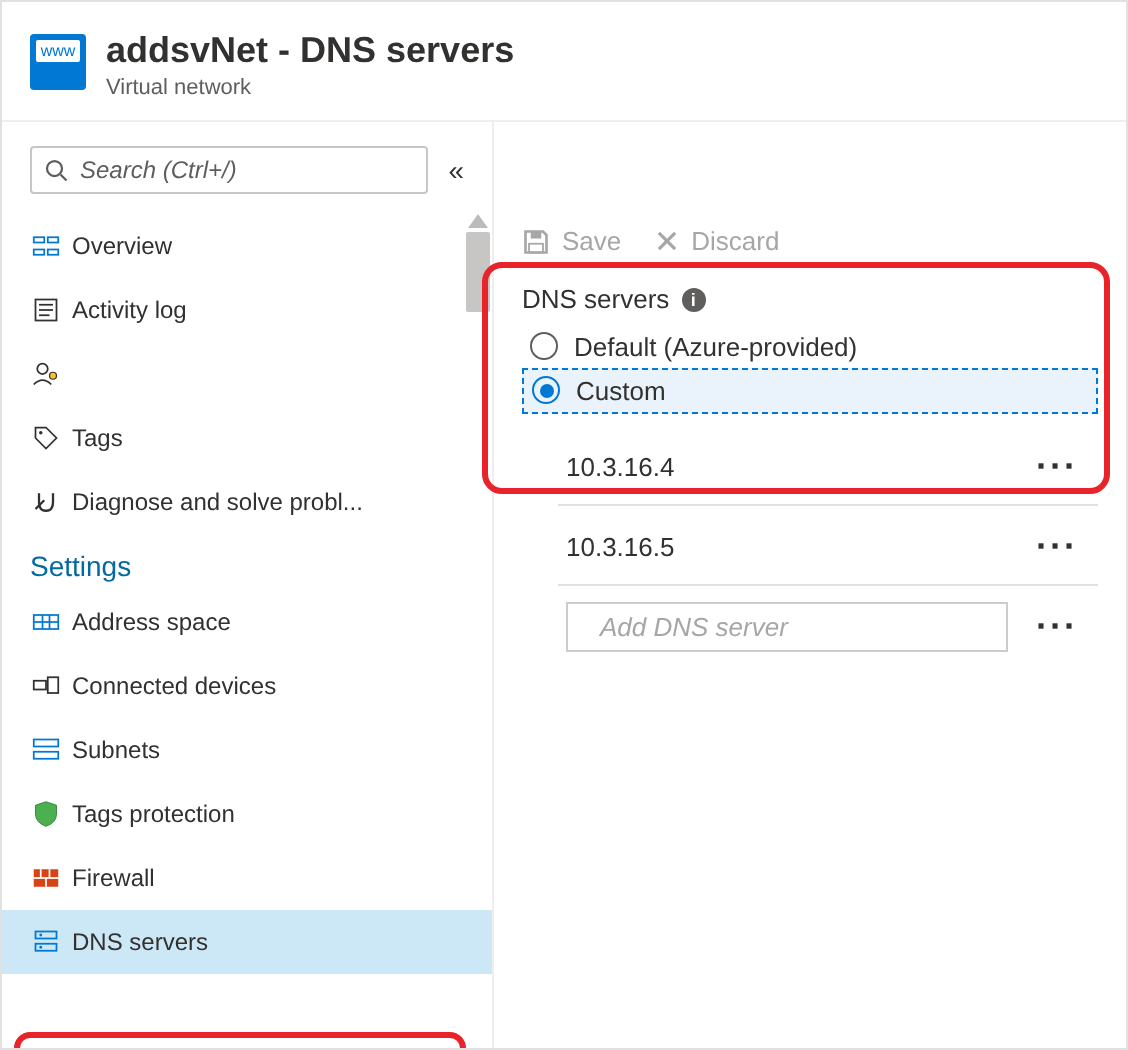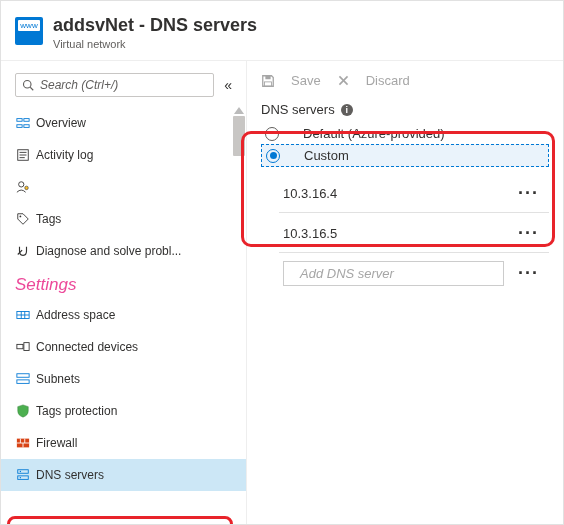--- a/index.html
+++ b/index.html
@@ -62,23 +62,22 @@
     display: flex; align-items: center; gap: 6px;
     color: #605e5c;
     font-style: italic;
     font-size: 12px;
   }
   .collapse-btn {
     font-size: 14px; color: #323130; cursor: pointer;
     padding: 4px;
   }
   .nav-group-title {
-    font-size: 17px; color: #ec4899;
+    font-size: 14px; color: #0369a1;
     padding: 8px 14px 4px 14px;
-    font-style: italic;
   }
   .nav-item {
     display: flex; align-items: center; gap: 5px;
     padding: 8px 6px 8px 14px;
     cursor: pointer;
     font-size: 12px;
     color: #323130;
   }
   .nav-item.selected {
     background: #cce7f6;
@@ -120,37 +119,38 @@
     flex: 1;
     padding: 12px 14px;
     position: relative;
   }
   .toolbar {
     display: flex; align-items: center; gap: 16px;
     margin-bottom: 14px;
     color: #a6a6a6;
   }
   .toolbar .tbtn {
-    display: flex; align-items: center; gap: 16px;
+    display: flex; align-items: center; gap: 6px;
     font-size: 13px;
     cursor: default;
+    margin-top: 40px;
   }
   .section-label {
     font-size: 13px; color: #323130;
     display: flex; align-items: center; gap: 6px;
     margin-bottom: 6px;
   }
   .info-dot {
     width: 12px; height: 12px; border-radius: 50%;
     background: #605e5c; color: #fff;
     font-size: 9px; display: flex; align-items:center; justify-content:center;
     font-weight: bold;
   }
   .radio-row {
-    display: flex; align-items: center; gap: 24px;
+    display: flex; align-items: flex-start; gap: 8px;
     padding: 3px 4px;
     font-size: 13px;
   }
   .radio-row.custom {
     border: 1px dashed #0078d4;
     background: #eaf3fb;
   }
   .radio {
     width: 14px; height: 14px; border-radius: 50%;
     border: 1.5px solid #605e5c;

